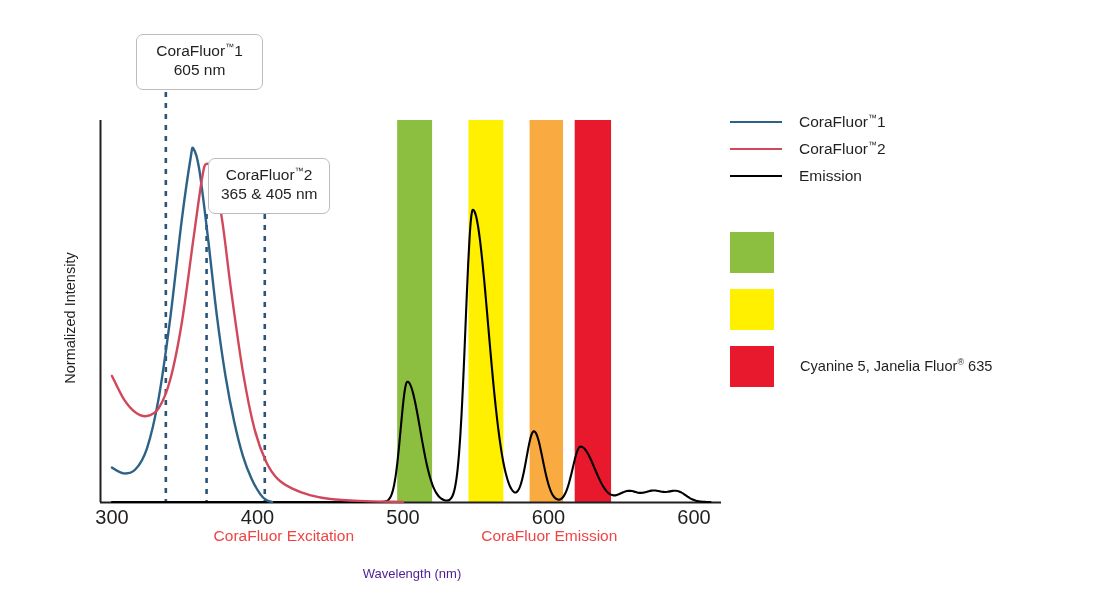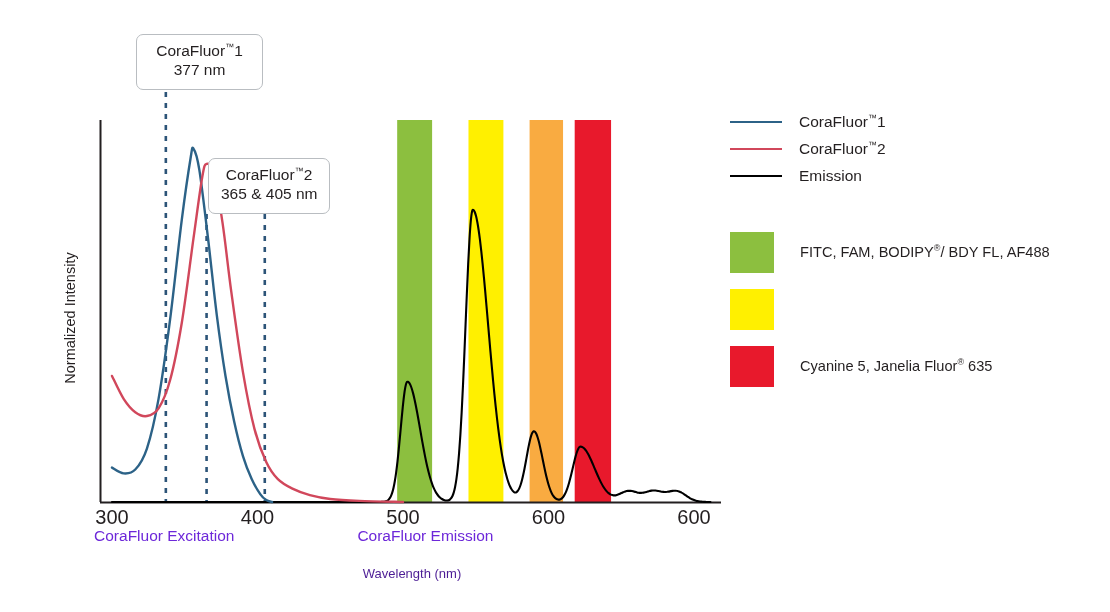--- a/index.html
+++ b/index.html
@@ -62,22 +62,22 @@
     position: absolute;
     font-size: 20px;
     color: #231f20;
     text-align: center;
     width: 60px;
     transform: translateX(-30px);
   }
   .sub-axis-label {
     position: absolute;
     font-size: 15.5px;
-    color: #6d28d9;
-    text-align: left;
+    color: #ef4444;
+    text-align: right;
     width: 260px;
     transform: translateX(-130px);
   }
   #x-axis-title {
     position: absolute;
     left: 412px;
     top: 566px;
     transform: translateX(-50%);
     font-size: 13px;
     color: #4c1d95;
@@ -198,21 +198,21 @@
           <line x1="264.775" x2="264.775" y1="214" y2="502" stroke="#2c5478" stroke-width="2.6" stroke-dasharray="5 6"></line>
         </g>
 
       <path id="curve-emission" fill="none" stroke="#000000" stroke-width="2.1" stroke-linejoin="round" stroke-linecap="round" d="M 112.00 502.00 C 112.22 502.00, 112.87 502.00, 113.31 502.00 C 113.75 502.00, 114.18 502.00, 114.62 502.00 C 115.06 502.00, 115.49 502.00, 115.93 502.00 C 116.36 502.00, 116.80 502.00, 117.24 502.00 C 117.67 502.00, 118.11 502.00, 118.55 502.00 C 118.98 502.00, 119.42 502.00, 119.86 502.00 C 120.29 502.00, 120.73 502.00, 121.17 502.00 C 121.60 502.00, 122.04 502.00, 122.48 502.00 C 122.91 502.00, 123.35 502.00, 123.79 502.00 C 124.22 502.00, 124.66 502.00, 125.09 502.00 C 125.53 502.00, 125.97 502.00, 126.40 502.00 C 126.84 502.00, 127.28 502.00, 127.71 502.00 C 128.15 502.00, 128.59 502.00, 129.02 502.00 C 129.46 502.00, 129.90 502.00, 130.33 502.00 C 130.77 502.00, 131.21 502.00, 131.64 502.00 C 132.08 502.00, 132.52 502.00, 132.95 502.00 C 133.39 502.00, 133.82 502.00, 134.26 502.00 C 134.70 502.00, 135.13 502.00, 135.57 502.00 C 136.01 502.00, 136.44 502.00, 136.88 502.00 C 137.32 502.00, 137.75 502.00, 138.19 502.00 C 138.63 502.00, 139.06 502.00, 139.50 502.00 C 139.94 502.00, 140.37 502.00, 140.81 502.00 C 141.25 502.00, 141.68 502.00, 142.12 502.00 C 142.55 502.00, 142.99 502.00, 143.43 502.00 C 143.86 502.00, 144.30 502.00, 144.74 502.00 C 145.17 502.00, 145.61 502.00, 146.05 502.00 C 146.48 502.00, 146.92 502.00, 147.36 502.00 C 147.79 502.00, 148.23 502.00, 148.67 502.00 C 149.10 502.00, 149.54 502.00, 149.98 502.00 C 150.41 502.00, 150.85 502.00, 151.28 502.00 C 151.72 502.00, 152.16 502.00, 152.59 502.00 C 153.03 502.00, 153.47 502.00, 153.90 502.00 C 154.34 502.00, 154.78 502.00, 155.21 502.00 C 155.65 502.00, 156.09 502.00, 156.52 502.00 C 156.96 502.00, 157.40 502.00, 157.83 502.00 C 158.27 502.00, 158.71 502.00, 159.14 502.00 C 159.58 502.00, 160.01 502.00, 160.45 502.00 C 160.89 502.00, 161.32 502.00, 161.76 502.00 C 162.20 502.00, 162.63 502.00, 163.07 502.00 C 163.51 502.00, 163.94 502.00, 164.38 502.00 C 164.82 502.00, 165.25 502.00, 165.69 502.00 C 166.13 502.00, 166.56 502.00, 167.00 502.00 C 167.44 502.00, 167.87 502.00, 168.31 502.00 C 168.74 502.00, 169.18 502.00, 169.62 502.00 C 170.05 502.00, 170.49 502.00, 170.93 502.00 C 171.36 502.00, 171.80 502.00, 172.24 502.00 C 172.67 502.00, 173.11 502.00, 173.55 502.00 C 173.98 502.00, 174.42 502.00, 174.86 502.00 C 175.29 502.00, 175.73 502.00, 176.17 502.00 C 176.60 502.00, 177.04 502.00, 177.47 502.00 C 177.91 502.00, 178.35 502.00, 178.78 502.00 C 179.22 502.00, 179.66 502.00, 180.09 502.00 C 180.53 502.00, 180.97 502.00, 181.40 502.00 C 181.84 502.00, 182.28 502.00, 182.71 502.00 C 183.15 502.00, 183.59 502.00, 184.02 502.00 C 184.46 502.00, 184.90 502.00, 185.33 502.00 C 185.77 502.00, 186.20 502.00, 186.64 502.00 C 187.08 502.00, 187.51 502.00, 187.95 502.00 C 188.39 502.00, 188.82 502.00, 189.26 502.00 C 189.70 502.00, 190.13 502.00, 190.57 502.00 C 191.01 502.00, 191.44 502.00, 191.88 502.00 C 192.32 502.00, 192.75 502.00, 193.19 502.00 C 193.63 502.00, 194.06 502.00, 194.50 502.00 C 194.93 502.00, 195.37 502.00, 195.81 502.00 C 196.24 502.00, 196.68 502.00, 197.12 502.00 C 197.55 502.00, 197.99 502.00, 198.43 502.00 C 198.86 502.00, 199.30 502.00, 199.74 502.00 C 200.17 502.00, 200.61 502.00, 201.05 502.00 C 201.48 502.00, 201.92 502.00, 202.36 502.00 C 202.79 502.00, 203.23 502.00, 203.66 502.00 C 204.10 502.00, 204.54 502.00, 204.97 502.00 C 205.41 502.00, 205.85 502.00, 206.28 502.00 C 206.72 502.00, 207.16 502.00, 207.59 502.00 C 208.03 502.00, 208.47 502.00, 208.90 502.00 C 209.34 502.00, 209.78 502.00, 210.21 502.00 C 210.65 502.00, 211.09 502.00, 211.52 502.00 C 211.96 502.00, 212.39 502.00, 212.83 502.00 C 213.27 502.00, 213.70 502.00, 214.14 502.00 C 214.58 502.00, 215.01 502.00, 215.45 502.00 C 215.89 502.00, 216.32 502.00, 216.76 502.00 C 217.20 502.00, 217.63 502.00, 218.07 502.00 C 218.51 502.00, 218.94 502.00, 219.38 502.00 C 219.82 502.00, 220.25 502.00, 220.69 502.00 C 221.12 502.00, 221.56 502.00, 222.00 502.00 C 222.43 502.00, 222.87 502.00, 223.31 502.00 C 223.74 502.00, 224.18 502.00, 224.62 502.00 C 225.05 502.00, 225.49 502.00, 225.93 502.00 C 226.36 502.00, 226.80 502.00, 227.24 502.00 C 227.67 502.00, 228.11 502.00, 228.55 502.00 C 228.98 502.00, 229.42 502.00, 229.85 502.00 C 230.29 502.00, 230.73 502.00, 231.16 502.00 C 231.60 502.00, 232.04 502.00, 232.47 502.00 C 232.91 502.00, 233.35 502.00, 233.78 502.00 C 234.22 502.00, 234.66 502.00, 235.09 502.00 C 235.53 502.00, 235.97 502.00, 236.40 502.00 C 236.84 502.00, 237.28 502.00, 237.71 502.00 C 238.15 502.00, 238.58 502.00, 239.02 502.00 C 239.46 502.00, 239.89 502.00, 240.33 502.00 C 240.77 502.00, 241.20 502.00, 241.64 502.00 C 242.08 502.00, 242.51 502.00, 242.95 502.00 C 243.39 502.00, 243.82 502.00, 244.26 502.00 C 244.70 502.00, 245.13 502.00, 245.57 502.00 C 246.01 502.00, 246.44 502.00, 246.88 502.00 C 247.31 502.00, 247.75 502.00, 248.19 502.00 C 248.62 502.00, 249.06 502.00, 249.50 502.00 C 249.93 502.00, 250.37 502.00, 250.81 502.00 C 251.24 502.00, 251.68 502.00, 252.12 502.00 C 252.55 502.00, 252.99 502.00, 253.43 502.00 C 253.86 502.00, 254.30 502.00, 254.74 502.00 C 255.17 502.00, 255.61 502.00, 256.04 502.00 C 256.48 502.00, 256.92 502.00, 257.35 502.00 C 257.79 502.00, 258.23 502.00, 258.66 502.00 C 259.10 502.00, 259.54 502.00, 259.97 502.00 C 260.41 502.00, 260.85 502.00, 261.28 502.00 C 261.72 502.00, 262.16 502.00, 262.59 502.00 C 263.03 502.00, 263.47 502.00, 263.90 502.00 C 264.34 502.00, 264.77 502.00, 265.21 502.00 C 265.65 502.00, 266.08 502.00, 266.52 502.00 C 266.96 502.00, 267.39 502.00, 267.83 502.00 C 268.27 502.00, 268.70 502.00, 269.14 502.00 C 269.58 502.00, 270.01 502.00, 270.45 502.00 C 270.89 502.00, 271.32 502.00, 271.76 502.00 C 272.20 502.00, 272.63 502.00, 273.07 502.00 C 273.50 502.00, 273.94 502.00, 274.38 502.00 C 274.81 502.00, 275.25 502.00, 275.69 502.00 C 276.12 502.00, 276.56 502.00, 277.00 502.00 C 277.43 502.00, 277.87 502.00, 278.31 502.00 C 278.74 502.00, 279.18 502.00, 279.62 502.00 C 280.05 502.00, 280.49 502.00, 280.93 502.00 C 281.36 502.00, 281.80 502.00, 282.23 502.00 C 282.67 502.00, 283.11 502.00, 283.54 502.00 C 283.98 502.00, 284.42 502.00, 284.85 502.00 C 285.29 502.00, 285.73 502.00, 286.16 502.00 C 286.60 502.00, 287.04 502.00, 287.47 502.00 C 287.91 502.00, 288.35 502.00, 288.78 502.00 C 289.22 502.00, 289.66 502.00, 290.09 502.00 C 290.53 502.00, 290.96 502.00, 291.40 502.00 C 291.84 502.00, 292.27 502.00, 292.71 502.00 C 293.15 502.00, 293.58 502.00, 294.02 502.00 C 294.46 502.00, 294.89 502.00, 295.33 502.00 C 295.77 502.00, 296.20 502.00, 296.64 502.00 C 297.08 502.00, 297.51 502.00, 297.95 502.00 C 298.39 502.00, 298.82 502.00, 299.26 502.00 C 299.69 502.00, 300.13 502.00, 300.57 502.00 C 301.00 502.00, 301.44 502.00, 301.88 502.00 C 302.31 502.00, 302.75 502.00, 303.19 502.00 C 303.62 502.00, 304.06 502.00, 304.50 502.00 C 304.93 502.00, 305.37 502.00, 305.81 502.00 C 306.24 502.00, 306.68 502.00, 307.12 502.00 C 307.55 502.00, 307.99 502.00, 308.42 502.00 C 308.86 502.00, 309.30 502.00, 309.73 502.00 C 310.17 502.00, 310.61 502.00, 311.04 502.00 C 311.48 502.00, 311.92 502.00, 312.35 502.00 C 312.79 502.00, 313.23 502.00, 313.66 502.00 C 314.10 502.00, 314.54 502.00, 314.97 502.00 C 315.41 502.00, 315.85 502.00, 316.28 502.00 C 316.72 502.00, 317.15 502.00, 317.59 502.00 C 318.03 502.00, 318.46 502.00, 318.90 502.00 C 319.34 502.00, 319.77 502.00, 320.21 502.00 C 320.65 502.00, 321.08 502.00, 321.52 502.00 C 321.96 502.00, 322.39 502.00, 322.83 502.00 C 323.27 502.00, 323.70 502.00, 324.14 502.00 C 324.58 502.00, 325.01 502.00, 325.45 502.00 C 325.88 502.00, 326.32 502.00, 326.76 502.00 C 327.19 502.00, 327.63 502.00, 328.07 502.00 C 328.50 502.00, 328.94 502.00, 329.38 502.00 C 329.81 502.00, 330.25 502.00, 330.69 502.00 C 331.12 502.00, 331.56 502.00, 332.00 502.00 C 332.43 502.00, 332.87 502.00, 333.31 502.00 C 333.74 502.00, 334.18 502.00, 334.61 502.00 C 335.05 502.00, 335.49 502.00, 335.92 502.00 C 336.36 502.00, 336.80 502.00, 337.23 502.00 C 337.67 502.00, 338.11 502.00, 338.54 502.00 C 338.98 502.00, 339.42 502.00, 339.85 502.00 C 340.29 502.00, 340.73 502.00, 341.16 502.00 C 341.60 502.00, 342.04 502.00, 342.47 502.00 C 342.91 502.00, 343.34 502.00, 343.78 502.00 C 344.22 502.00, 344.65 502.00, 345.09 502.00 C 345.53 502.00, 345.96 502.00, 346.40 502.00 C 346.84 502.00, 347.27 502.00, 347.71 502.00 C 348.15 502.00, 348.58 502.00, 349.02 502.00 C 349.46 502.00, 349.89 502.00, 350.33 502.00 C 350.77 502.00, 351.20 502.00, 351.64 502.00 C 352.07 502.00, 352.51 502.00, 352.95 502.00 C 353.38 502.00, 353.82 502.00, 354.26 502.00 C 354.69 502.00, 355.13 502.00, 355.57 502.00 C 356.00 502.00, 356.44 502.00, 356.88 502.00 C 357.31 502.00, 357.75 502.00, 358.19 502.00 C 358.62 502.00, 359.06 502.00, 359.50 502.00 C 359.93 502.00, 360.37 502.00, 360.80 502.00 C 361.24 502.00, 361.68 502.00, 362.11 502.00 C 362.55 502.00, 362.99 502.00, 363.42 502.00 C 363.86 502.00, 364.30 502.00, 364.73 502.00 C 365.17 502.00, 365.61 502.00, 366.04 502.00 C 366.48 502.00, 366.92 502.00, 367.35 502.00 C 367.79 502.00, 368.23 502.00, 368.66 502.00 C 369.10 502.00, 369.53 502.00, 369.97 502.00 C 370.41 502.00, 370.84 502.00, 371.28 502.00 C 371.72 502.00, 372.15 502.00, 372.59 502.00 C 373.03 502.00, 373.46 502.00, 373.90 502.00 C 374.34 502.00, 374.77 502.00, 375.21 502.00 C 375.65 502.00, 376.08 502.00, 376.52 502.00 C 376.96 502.00, 377.39 502.00, 377.83 501.99 C 378.26 501.99, 378.70 501.99, 379.14 501.98 C 379.57 501.98, 380.01 501.97, 380.45 501.96 C 380.88 501.95, 381.32 501.94, 381.76 501.92 C 382.19 501.90, 382.63 501.88, 383.07 501.83 C 383.50 501.79, 383.94 501.75, 384.38 501.67 C 384.81 501.59, 385.25 501.51, 385.69 501.37 C 386.12 501.23, 386.56 501.07, 386.99 500.83 C 387.43 500.59, 387.87 500.31, 388.30 499.91 C 388.74 499.51, 389.18 499.06, 389.61 498.43 C 390.05 497.79, 390.49 497.07, 390.92 496.11 C 391.36 495.15, 391.80 494.05, 392.23 492.66 C 392.67 491.26, 393.11 489.67, 393.54 487.74 C 393.98 485.80, 394.42 483.60, 394.85 481.04 C 395.29 478.48, 395.72 475.59, 396.16 472.36 C 396.60 469.12, 397.03 465.52, 397.47 461.65 C 397.91 457.78, 398.34 453.52, 398.78 449.14 C 399.22 444.75, 399.65 440.02, 400.09 435.35 C 400.53 430.68, 400.96 425.75, 401.40 421.12 C 401.84 416.48, 402.27 411.75, 402.71 407.53 C 403.15 403.31, 403.58 399.21, 404.02 395.81 C 404.45 392.41, 404.89 389.35, 405.33 387.12 C 405.76 384.88, 406.20 383.27, 406.64 382.38 C 407.07 381.49, 407.51 381.69, 407.95 381.80 C 408.38 381.90, 408.82 382.39, 409.26 382.99 C 409.69 383.60, 410.13 384.42, 410.57 385.42 C 411.00 386.42, 411.44 387.64, 411.88 389.01 C 412.31 390.37, 412.75 391.94, 413.18 393.63 C 413.62 395.33, 414.06 397.20, 414.49 399.17 C 414.93 401.14, 415.37 403.26, 415.80 405.45 C 416.24 407.64, 416.68 409.96, 417.11 412.31 C 417.55 414.66, 417.99 417.10, 418.42 419.55 C 418.86 422.00, 419.30 424.52, 419.73 427.01 C 420.17 429.51, 420.61 432.03, 421.04 434.52 C 421.48 437.00, 421.91 439.49, 422.35 441.91 C 422.79 444.34, 423.22 446.74, 423.66 449.06 C 424.10 451.38, 424.53 453.66, 424.97 455.85 C 425.41 458.04, 425.84 460.16, 426.28 462.19 C 426.72 464.22, 427.15 466.17, 427.59 468.03 C 428.03 469.88, 428.46 471.64, 428.90 473.31 C 429.34 474.98, 429.77 476.55, 430.21 478.03 C 430.64 479.51, 431.08 480.89, 431.52 482.18 C 431.95 483.48, 432.39 484.67, 432.83 485.79 C 433.26 486.91, 433.70 487.93, 434.14 488.88 C 434.57 489.83, 435.01 490.69, 435.45 491.49 C 435.88 492.29, 436.32 493.01, 436.76 493.67 C 437.19 494.34, 437.63 494.93, 438.07 495.47 C 438.50 496.01, 438.94 496.49, 439.37 496.93 C 439.81 497.37, 440.25 497.75, 440.68 498.10 C 441.12 498.44, 441.56 498.74, 441.99 499.01 C 442.43 499.28, 442.87 499.51, 443.30 499.70 C 443.74 499.90, 444.18 500.06, 444.61 500.19 C 445.05 500.32, 445.49 500.42, 445.92 500.48 C 446.36 500.53, 446.80 500.56, 447.23 500.52 C 447.67 500.48, 448.10 500.42, 448.54 500.26 C 448.98 500.10, 449.41 499.90, 449.85 499.56 C 450.29 499.23, 450.72 498.83, 451.16 498.23 C 451.60 497.64, 452.03 496.95, 452.47 495.98 C 452.91 495.01, 453.34 493.90, 453.78 492.40 C 454.22 490.91, 454.65 489.20, 455.09 487.00 C 455.53 484.80, 455.96 482.31, 456.40 479.20 C 456.83 476.09, 457.27 472.57, 457.71 468.36 C 458.14 464.14, 458.58 459.40, 459.02 453.90 C 459.45 448.41, 459.89 442.27, 460.33 435.40 C 460.76 428.54, 461.20 420.93, 461.64 412.71 C 462.07 404.49, 462.51 395.49, 462.95 386.09 C 463.38 376.69, 463.82 366.55, 464.26 356.32 C 464.69 346.10, 465.13 335.27, 465.56 324.75 C 466.00 314.23, 466.44 303.35, 466.87 293.21 C 467.31 283.06, 467.75 272.90, 468.18 263.89 C 468.62 254.87, 469.06 246.26, 469.49 239.11 C 469.93 231.96, 470.37 225.65, 470.80 221.00 C 471.24 216.36, 471.68 213.06, 472.11 211.23 C 472.55 209.39, 472.99 209.85, 473.42 209.98 C 473.86 210.11, 474.29 210.98, 474.73 212.00 C 475.17 213.02, 475.60 214.41, 476.04 216.11 C 476.48 217.82, 476.91 219.88, 477.35 222.23 C 477.79 224.58, 478.22 227.28, 478.66 230.22 C 479.10 233.17, 479.53 236.44, 479.97 239.92 C 480.41 243.40, 480.84 247.17, 481.28 251.12 C 481.72 255.07, 482.15 259.27, 482.59 263.60 C 483.02 267.93, 483.46 272.48, 483.90 277.11 C 484.33 281.75, 484.77 286.56, 485.21 291.42 C 485.64 296.27, 486.08 301.26, 486.52 306.25 C 486.95 311.25, 487.39 316.33, 487.83 321.38 C 488.26 326.43, 488.70 331.52, 489.14 336.55 C 489.57 341.58, 490.01 346.62, 490.45 351.56 C 490.88 356.51, 491.32 361.42, 491.75 366.21 C 492.19 371.01, 492.63 375.74, 493.06 380.33 C 493.50 384.93, 493.94 389.43, 494.37 393.78 C 494.81 398.13, 495.25 402.37, 495.68 406.45 C 496.12 410.53, 496.56 414.47, 496.99 418.25 C 497.43 422.03, 497.87 425.66, 498.30 429.13 C 498.74 432.60, 499.18 435.91, 499.61 439.06 C 500.05 442.21, 500.48 445.20, 500.92 448.03 C 501.36 450.87, 501.79 453.54, 502.23 456.06 C 502.67 458.59, 503.10 460.95, 503.54 463.18 C 503.98 465.40, 504.41 467.47, 504.85 469.41 C 505.29 471.36, 505.72 473.15, 506.16 474.82 C 506.60 476.50, 507.03 478.03, 507.47 479.45 C 507.91 480.88, 508.34 482.17, 508.78 483.35 C 509.21 484.53, 509.65 485.60, 510.09 486.55 C 510.52 487.50, 510.96 488.35, 511.40 489.07 C 511.83 489.80, 512.27 490.42, 512.71 490.92 C 513.14 491.42, 513.58 491.81, 514.02 492.07 C 514.45 492.33, 514.89 492.47, 515.33 492.47 C 515.76 492.47, 516.20 492.34, 516.64 492.05 C 517.07 491.76, 517.51 491.33, 517.94 490.72 C 518.38 490.11, 518.82 489.34, 519.25 488.39 C 519.69 487.44, 520.13 486.31, 520.56 485.00 C 521.00 483.69, 521.44 482.20, 521.87 480.54 C 522.31 478.88, 522.75 477.02, 523.18 475.05 C 523.62 473.07, 524.06 470.90, 524.49 468.68 C 524.93 466.46, 525.37 464.07, 525.80 461.71 C 526.24 459.35, 526.67 456.86, 527.11 454.50 C 527.55 452.13, 527.98 449.71, 528.42 447.50 C 528.86 445.29, 529.29 443.11, 529.73 441.22 C 530.17 439.33, 530.60 437.58, 531.04 436.16 C 531.48 434.75, 531.91 433.56, 532.35 432.75 C 532.79 431.93, 533.22 431.44, 533.66 431.28 C 534.10 431.11, 534.53 431.32, 534.97 431.74 C 535.40 432.15, 535.84 432.85, 536.28 433.76 C 536.71 434.67, 537.15 435.86, 537.59 437.21 C 538.02 438.55, 538.46 440.15, 538.90 441.85 C 539.33 443.55, 539.77 445.46, 540.21 447.41 C 540.64 449.36, 541.08 451.47, 541.52 453.57 C 541.95 455.66, 542.39 457.85, 542.83 459.99 C 543.26 462.12, 543.70 464.29, 544.13 466.37 C 544.57 468.45, 545.01 470.52, 545.44 472.46 C 545.88 474.41, 546.32 476.30, 546.75 478.06 C 547.19 479.82, 547.63 481.49, 548.06 483.03 C 548.50 484.56, 548.94 485.99, 549.37 487.29 C 549.81 488.59, 550.25 489.77, 550.68 490.84 C 551.12 491.90, 551.56 492.85, 551.99 493.69 C 552.43 494.53, 552.86 495.26, 553.30 495.90 C 553.74 496.55, 554.17 497.08, 554.61 497.54 C 555.05 498.00, 555.48 498.37, 555.92 498.67 C 556.36 498.97, 556.79 499.19, 557.23 499.34 C 557.67 499.49, 558.10 499.57, 558.54 499.59 C 558.98 499.60, 559.41 499.54, 559.85 499.41 C 560.29 499.28, 560.72 499.08, 561.16 498.80 C 561.59 498.52, 562.03 498.16, 562.47 497.70 C 562.90 497.25, 563.34 496.71, 563.78 496.07 C 564.21 495.42, 564.65 494.68, 565.09 493.82 C 565.52 492.95, 565.96 491.99, 566.40 490.90 C 566.83 489.81, 567.27 488.60, 567.71 487.28 C 568.14 485.96, 568.58 484.52, 569.02 482.98 C 569.45 481.45, 569.89 479.79, 570.32 478.08 C 570.76 476.37, 571.20 474.55, 571.63 472.73 C 572.07 470.91, 572.51 469.00, 572.94 467.16 C 573.38 465.31, 573.82 463.42, 574.25 461.66 C 574.69 459.89, 575.13 458.14, 575.56 456.57 C 576.00 455.00, 576.44 453.50, 576.87 452.24 C 577.31 450.98, 577.75 449.85, 578.18 448.99 C 578.62 448.13, 579.05 447.47, 579.49 447.07 C 579.93 446.68, 580.36 446.64, 580.80 446.62 C 581.24 446.60, 581.67 446.77, 582.11 446.96 C 582.55 447.15, 582.98 447.43, 583.42 447.77 C 583.86 448.11, 584.29 448.54, 584.73 449.02 C 585.17 449.51, 585.60 450.07, 586.04 450.68 C 586.48 451.30, 586.91 451.99, 587.35 452.72 C 587.78 453.45, 588.22 454.25, 588.66 455.08 C 589.09 455.91, 589.53 456.80, 589.97 457.71 C 590.40 458.62, 590.84 459.57, 591.28 460.54 C 591.71 461.51, 592.15 462.52, 592.59 463.52 C 593.02 464.53, 593.46 465.57, 593.90 466.60 C 594.33 467.62, 594.77 468.67, 595.21 469.70 C 595.64 470.72, 596.08 471.76, 596.51 472.77 C 596.95 473.78, 597.39 474.79, 597.82 475.77 C 598.26 476.74, 598.70 477.71, 599.13 478.64 C 599.57 479.57, 600.01 480.48, 600.44 481.36 C 600.88 482.23, 601.32 483.07, 601.75 483.88 C 602.19 484.68, 602.63 485.45, 603.06 486.18 C 603.50 486.91, 603.94 487.60, 604.37 488.25 C 604.81 488.89, 605.24 489.50, 605.68 490.06 C 606.12 490.62, 606.55 491.13, 606.99 491.60 C 607.43 492.07, 607.86 492.50, 608.30 492.88 C 608.74 493.26, 609.17 493.59, 609.61 493.88 C 610.05 494.17, 610.48 494.42, 610.92 494.62 C 611.36 494.82, 611.79 494.98, 612.23 495.10 C 612.67 495.21, 613.10 495.29, 613.54 495.33 C 613.97 495.37, 614.41 495.36, 614.85 495.33 C 615.28 495.30, 615.72 495.23, 616.16 495.14 C 616.59 495.04, 617.03 494.91, 617.47 494.77 C 617.90 494.63, 618.34 494.45, 618.78 494.27 C 619.21 494.09, 619.65 493.89, 620.09 493.69 C 620.52 493.49, 620.96 493.27, 621.40 493.06 C 621.83 492.86, 622.27 492.64, 622.70 492.44 C 623.14 492.25, 623.58 492.05, 624.01 491.88 C 624.45 491.70, 624.89 491.54, 625.32 491.40 C 625.76 491.26, 626.20 491.14, 626.63 491.04 C 627.07 490.95, 627.51 490.87, 627.94 490.83 C 628.38 490.78, 628.82 490.76, 629.25 490.76 C 629.69 490.77, 630.13 490.80, 630.56 490.84 C 631.00 490.89, 631.43 490.96, 631.87 491.05 C 632.31 491.13, 632.74 491.24, 633.18 491.35 C 633.62 491.46, 634.05 491.58, 634.49 491.70 C 634.93 491.82, 635.36 491.95, 635.80 492.07 C 636.24 492.19, 636.67 492.31, 637.11 492.41 C 637.55 492.51, 637.98 492.60, 638.42 492.67 C 638.86 492.75, 639.29 492.80, 639.73 492.84 C 640.16 492.88, 640.60 492.89, 641.04 492.89 C 641.47 492.88, 641.91 492.85, 642.35 492.81 C 642.78 492.76, 643.22 492.69, 643.66 492.61 C 644.09 492.53, 644.53 492.43, 644.97 492.32 C 645.40 492.21, 645.84 492.08, 646.28 491.95 C 646.71 491.83, 647.15 491.69, 647.59 491.56 C 648.02 491.43, 648.46 491.30, 648.89 491.18 C 649.33 491.06, 649.77 490.95, 650.20 490.85 C 650.64 490.76, 651.08 490.67, 651.51 490.60 C 651.95 490.54, 652.39 490.49, 652.82 490.46 C 653.26 490.43, 653.70 490.42, 654.13 490.43 C 654.57 490.44, 655.01 490.47, 655.44 490.51 C 655.88 490.55, 656.32 490.62, 656.75 490.69 C 657.19 490.76, 657.62 490.84, 658.06 490.93 C 658.50 491.02, 658.93 491.12, 659.37 491.21 C 659.81 491.30, 660.24 491.40, 660.68 491.48 C 661.12 491.57, 661.55 491.65, 661.99 491.72 C 662.43 491.79, 662.86 491.84, 663.30 491.88 C 663.74 491.92, 664.17 491.95, 664.61 491.96 C 665.05 491.97, 665.48 491.96, 665.92 491.94 C 666.35 491.91, 666.79 491.87, 667.23 491.82 C 667.66 491.76, 668.10 491.69, 668.54 491.62 C 668.97 491.55, 669.41 491.46, 669.85 491.37 C 670.28 491.29, 670.72 491.20, 671.16 491.12 C 671.59 491.04, 672.03 490.96, 672.47 490.89 C 672.90 490.83, 673.34 490.77, 673.78 490.73 C 674.21 490.70, 674.65 490.68, 675.08 490.68 C 675.52 490.69, 675.96 490.71, 676.39 490.77 C 676.83 490.82, 677.27 490.90, 677.70 491.01 C 678.14 491.11, 678.58 491.24, 679.01 491.40 C 679.45 491.56, 679.89 491.74, 680.32 491.95 C 680.76 492.15, 681.20 492.38, 681.63 492.63 C 682.07 492.87, 682.51 493.14, 682.94 493.42 C 683.38 493.69, 683.81 493.98, 684.25 494.28 C 684.69 494.57, 685.12 494.88, 685.56 495.18 C 686.00 495.48, 686.43 495.79, 686.87 496.09 C 687.31 496.39, 687.74 496.69, 688.18 496.97 C 688.62 497.26, 689.05 497.54, 689.49 497.80 C 689.93 498.07, 690.36 498.32, 690.80 498.56 C 691.24 498.80, 691.67 499.03, 692.11 499.24 C 692.54 499.45, 692.98 499.64, 693.42 499.82 C 693.85 500.00, 694.29 500.17, 694.73 500.32 C 695.16 500.47, 695.60 500.60, 696.04 500.72 C 696.47 500.84, 696.91 500.95, 697.35 501.05 C 697.78 501.15, 698.22 501.23, 698.66 501.31 C 699.09 501.38, 699.53 501.44, 699.97 501.50 C 700.40 501.56, 700.84 501.61, 701.27 501.65 C 701.71 501.69, 702.15 501.73, 702.58 501.76 C 703.02 501.79, 703.46 501.81, 703.89 501.84 C 704.33 501.86, 704.77 501.88, 705.20 501.89 C 705.64 501.91, 706.08 501.92, 706.51 501.93 C 706.95 501.94, 707.39 501.95, 707.82 501.95 C 708.26 501.96, 708.70 501.97, 709.13 501.97 C 709.57 501.98, 710.22 501.98, 710.44 501.98"></path>
       <path id="curve-cf1" fill="none" stroke="#2c6287" stroke-width="2.4" stroke-linejoin="round" stroke-linecap="round" d="M 112.00 467.62 C 113.94 468.57, 119.76 473.03, 123.64 473.35 C 127.52 473.67, 131.40 473.67, 135.28 469.53 C 139.16 465.39, 143.04 460.30, 146.92 448.52 C 150.80 436.74, 154.68 420.51, 158.56 398.86 C 162.44 377.21, 166.32 348.56, 170.20 318.64 C 174.08 288.72, 178.44 246.06, 181.84 219.32 C 185.24 192.58, 188.63 169.98, 190.57 158.20 C 192.51 146.42, 192.03 146.74, 193.48 148.65 C 194.94 150.56, 196.88 154.70, 199.30 169.66 C 201.73 184.62, 205.12 214.23, 208.03 238.42 C 210.94 262.61, 213.85 291.90, 216.76 314.82 C 219.67 337.74, 222.58 358.11, 225.49 375.94 C 228.40 393.77, 231.31 408.41, 234.22 421.78 C 237.13 435.15, 240.04 446.61, 242.95 456.16 C 245.86 465.71, 248.77 472.71, 251.68 479.08 C 254.59 485.45, 257.98 490.86, 260.41 494.36 C 262.83 497.86, 264.29 498.82, 266.23 500.09 C 268.17 501.36, 271.08 501.68, 272.05 502.00"></path>
       <path id="curve-cf2" fill="none" stroke="#d1475b" stroke-width="2.4" stroke-linejoin="round" stroke-linecap="round" d="M 112.00 375.94 C 113.94 379.76, 119.76 392.81, 123.64 398.86 C 127.52 404.91, 131.40 409.37, 135.28 412.23 C 139.16 415.10, 143.04 416.69, 146.92 416.05 C 150.80 415.41, 154.68 414.46, 158.56 408.41 C 162.44 402.36, 166.32 394.08, 170.20 379.76 C 174.08 365.44, 177.96 346.02, 181.84 322.46 C 185.72 298.90, 190.09 262.61, 193.48 238.42 C 196.88 214.23, 200.03 189.72, 202.21 177.30 C 204.39 164.89, 204.63 164.57, 206.57 163.93 C 208.51 163.29, 211.18 163.61, 213.85 173.48 C 216.52 183.35, 219.67 203.40, 222.58 223.14 C 225.49 242.88, 227.91 267.07, 231.31 291.90 C 234.71 316.73, 239.07 349.20, 242.95 372.12 C 246.83 395.04, 250.71 414.46, 254.59 429.42 C 258.47 444.38, 262.35 453.61, 266.23 461.89 C 270.11 470.17, 273.50 474.62, 277.87 479.08 C 282.24 483.54, 287.08 485.96, 292.42 488.63 C 297.75 491.30, 303.57 493.41, 309.88 495.12 C 316.19 496.84, 322.00 497.99, 330.25 498.94 C 338.50 499.90, 347.23 500.34, 359.35 500.85 C 371.48 501.36, 395.73 501.81, 403.00 502.00"></path>
     </svg>
 
     <div class="callout" id="callout-cf1">
       <span class="ln"><span>CoraFluor<sup>™</sup>1</span></span>
-      <span class="ln">377 nm</span>
+      <span class="ln">605 nm</span>
     </div>
 
     <div class="callout" id="callout-cf2">
       <span class="ln"><span>CoraFluor<sup>™</sup>2</span></span>
       <span class="ln">365 &amp; 405 nm</span>
     </div>
 
     <div id="tick-container">
         <div class="axis-tick" style="left: 112px; top: 506px;">300</div>
         <div class="axis-tick" style="left: 257.5px; top: 506px;">400</div>
@@ -242,23 +242,20 @@
         <div class="legend-row">
           <span class="legend-swatch-line" style="border-top-color: rgb(0, 0, 0);"></span>
           <span class="legend-label">Emission</span>
         </div>
       </div>
 
 
     <div class="dye-list" id="dye-list">
         <div class="dye-row">
           <span class="dye-swatch" style="background: rgb(140, 191, 63);"></span>
-          <span class="dye-label">
-            <span class="ln">FITC, FAM, BODIPY<sup>®</sup>/ BDY FL, AF488</span>
-          </span>
         </div>
         <div class="dye-row">
           <span class="dye-swatch" style="background: rgb(255, 240, 0);"></span>
         </div>
         <div class="dye-row">
           <span class="dye-swatch" style="background: rgb(232, 25, 44);"></span>
           <span class="dye-label">
             <span class="ln">Cyanine 5, Janelia Fluor<sup>®</sup> 635</span>
           </span>
         </div>

